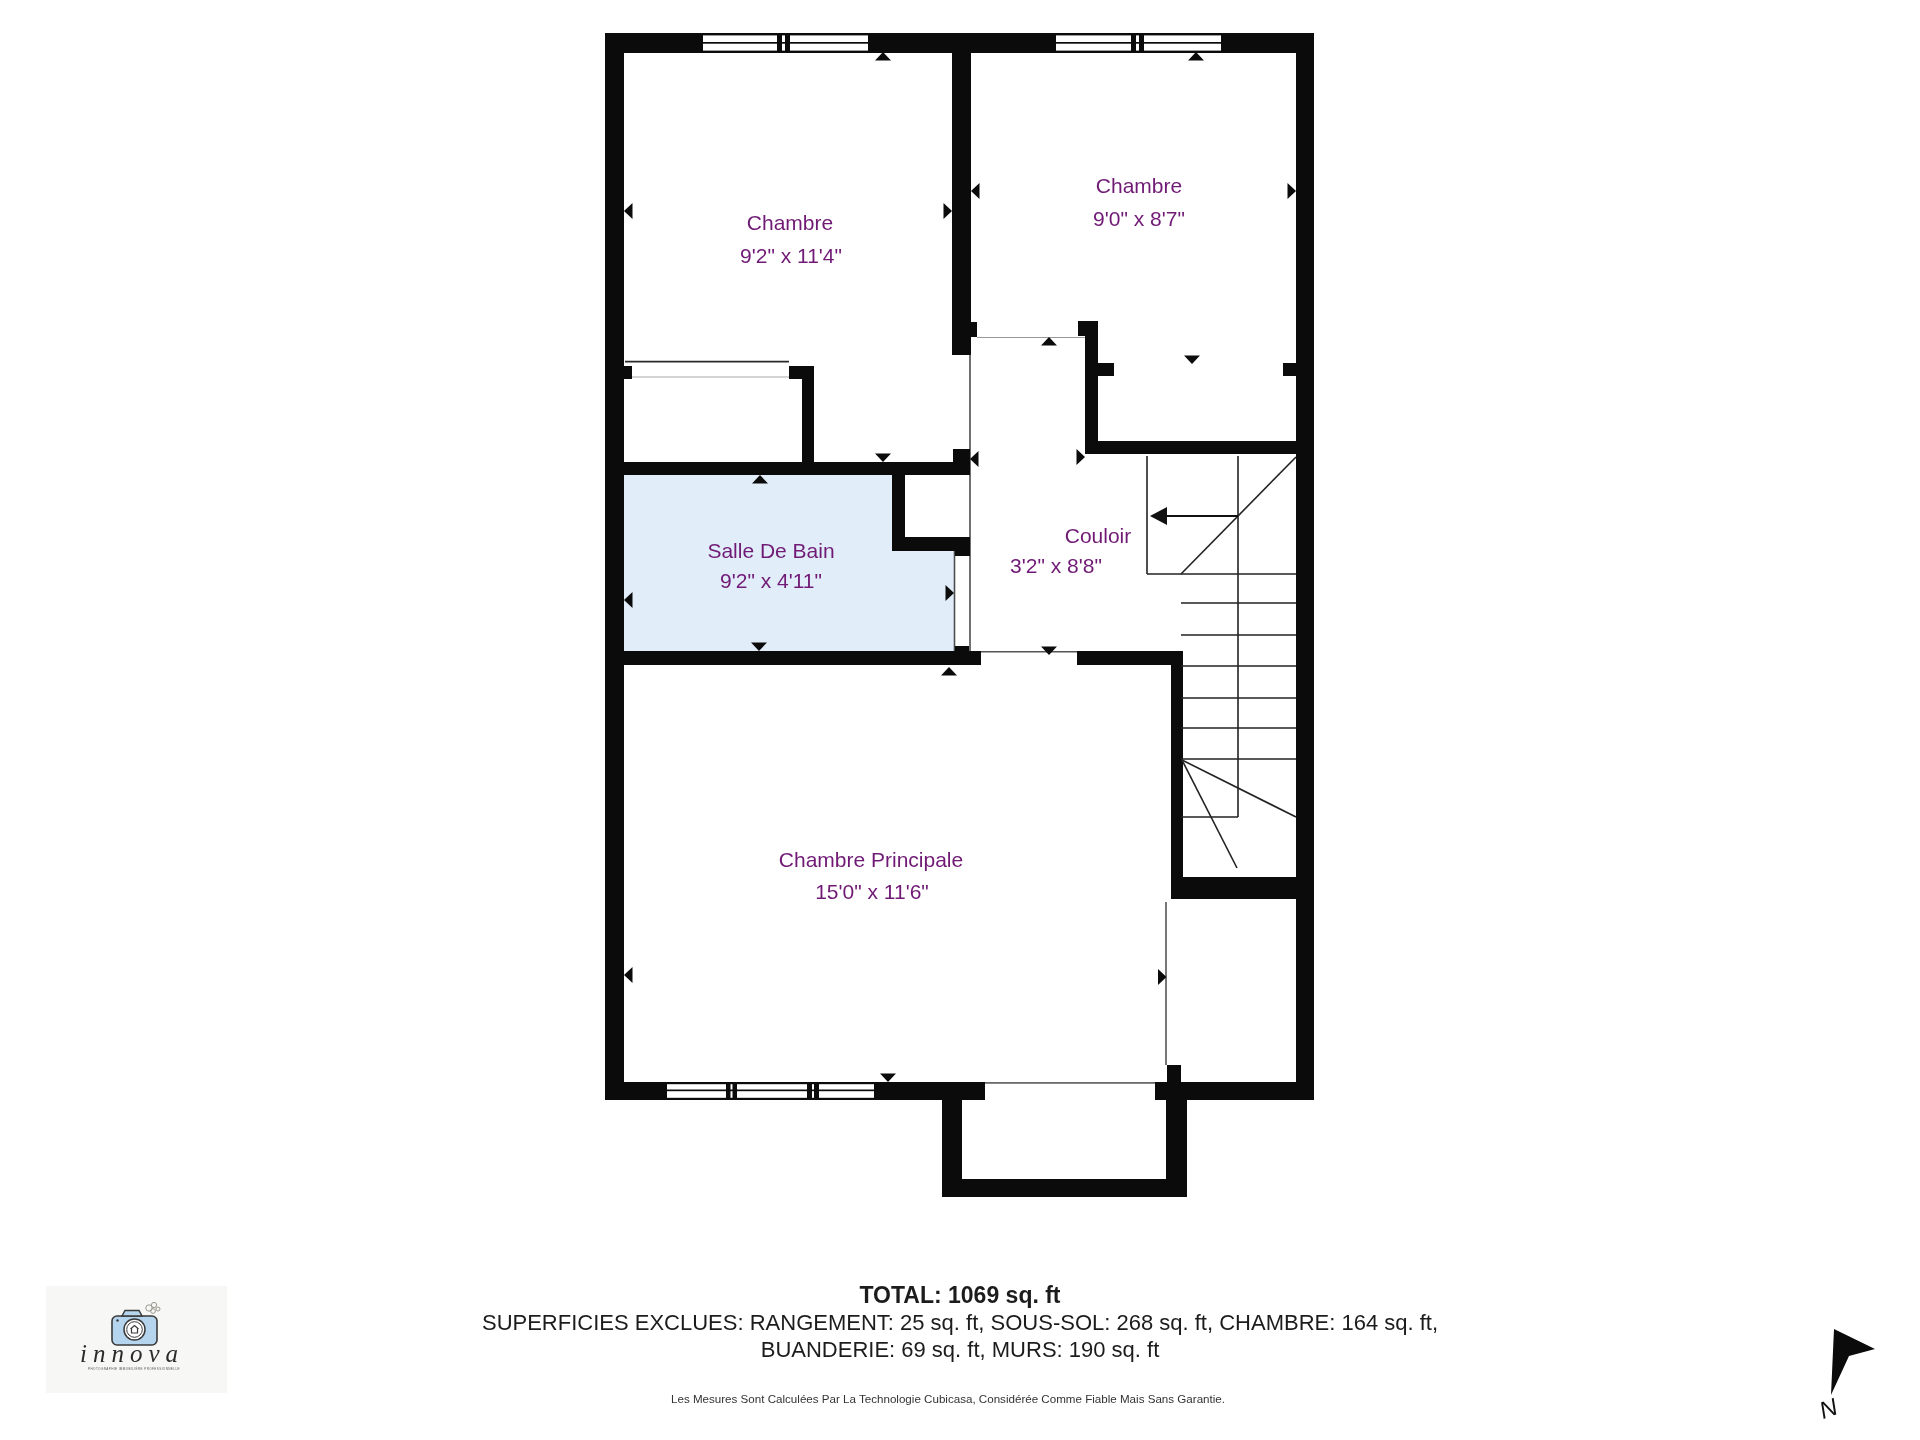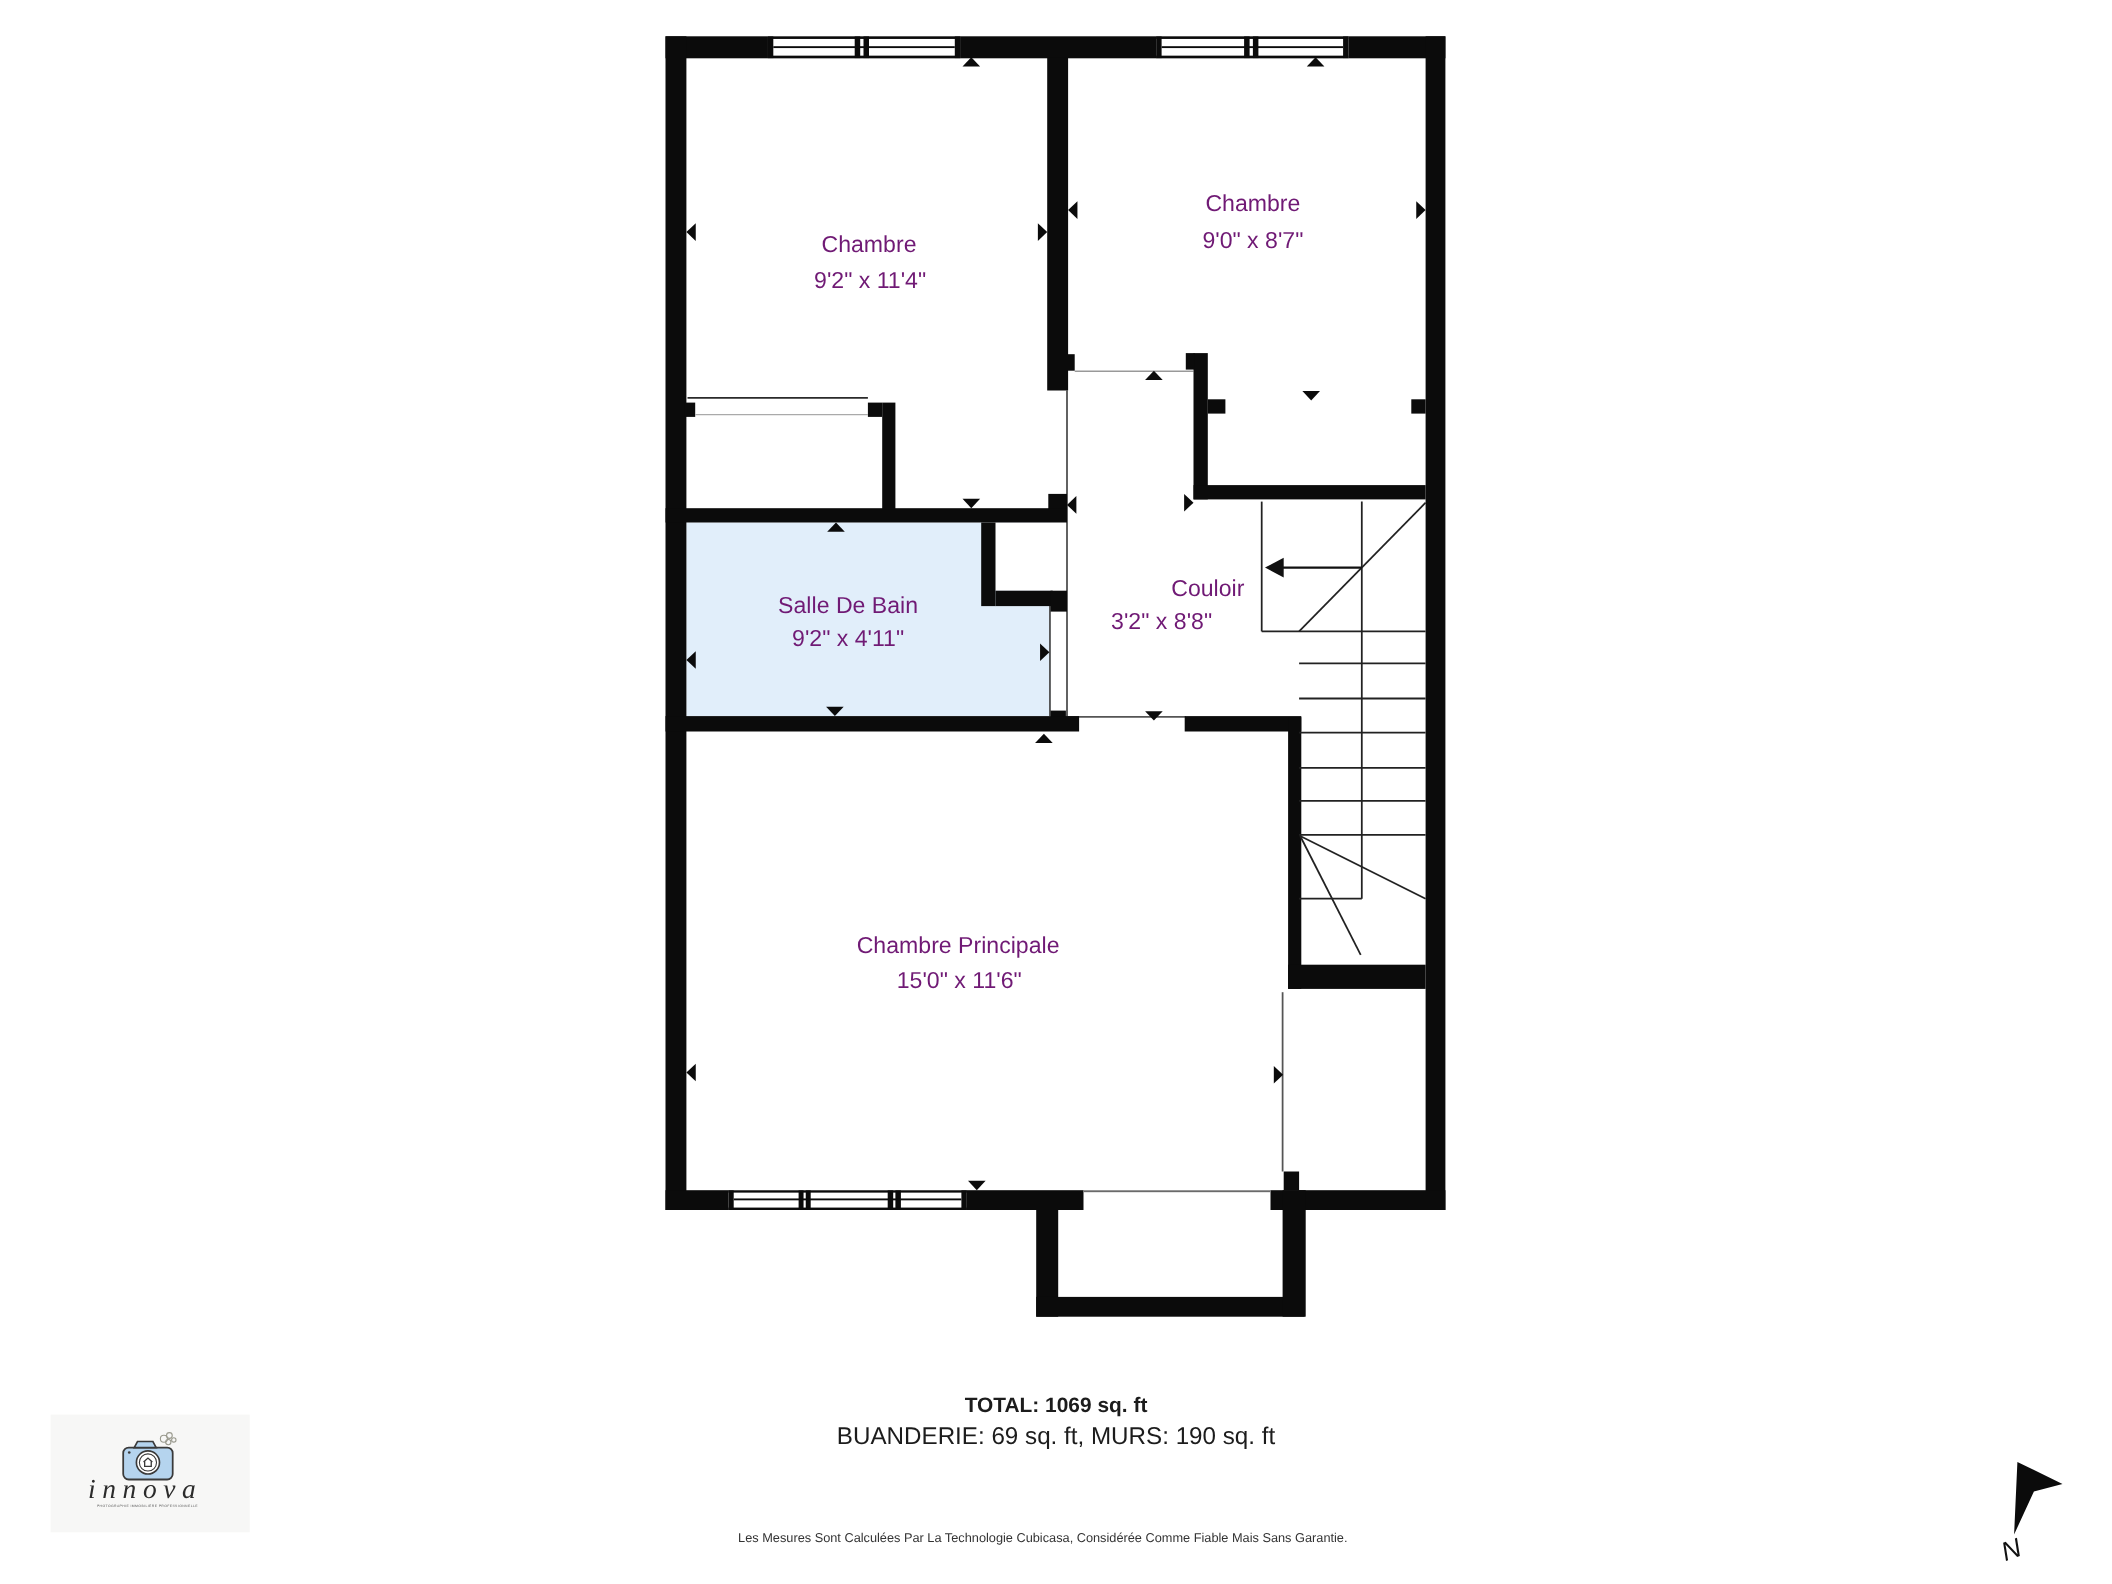--- a/index.html
+++ b/index.html
@@ -194,21 +194,22 @@
 <div class="lbl" style="left:771px;top:551px;">Salle De Bain</div>
 <div class="lbl" style="left:771px;top:581px;">9'2" x 4'11"</div>
 
 <div class="lbl" style="left:1058px;top:536px;margin-left:40px;">Couloir</div>
 <div class="lbl" style="left:1056px;top:566px;">3'2" x 8'8"</div>
 
 <div class="lbl" style="left:871px;top:860px;">Chambre Principale</div>
 <div class="lbl" style="left:872px;top:892px;">15'0" x 11'6"</div>
 
 <div class="abs ftr" style="left:0;top:1265px;width:1920px;text-align:center;font-size:22px;line-height:27px;">
-  <div style="font-weight:bold;font-size:19px;">TOTAL: 1069 sq. ft</div>
+  <div style="font-weight:bold;font-size:23px;margin-top:17px;">TOTAL: 1069 sq. ft</div>
+  <div>SUPERFICIES EXCLUES: RANGEMENT: 25 sq. ft, SOUS-SOL: 268 sq. ft, CHAMBRE: 164 sq. ft,</div>
   <div>BUANDERIE: 69 sq. ft, MURS: 190 sq. ft</div>
 </div>
 
 <div class="abs" style="left:0;top:1392px;width:1896px;text-align:center;font-size:11.6px;color:#333;">
   Les Mesures Sont Calculées Par La Technologie Cubicasa, Considérée Comme Fiable Mais Sans Garantie.
 </div>
 
 <div class="abs" style="left:46px;top:1286px;width:181px;height:107px;background:#f7f7f6;"></div>
 
 <svg class="abs" style="left:46px;top:1286px" width="181" height="107" viewBox="0 0 181 107">

